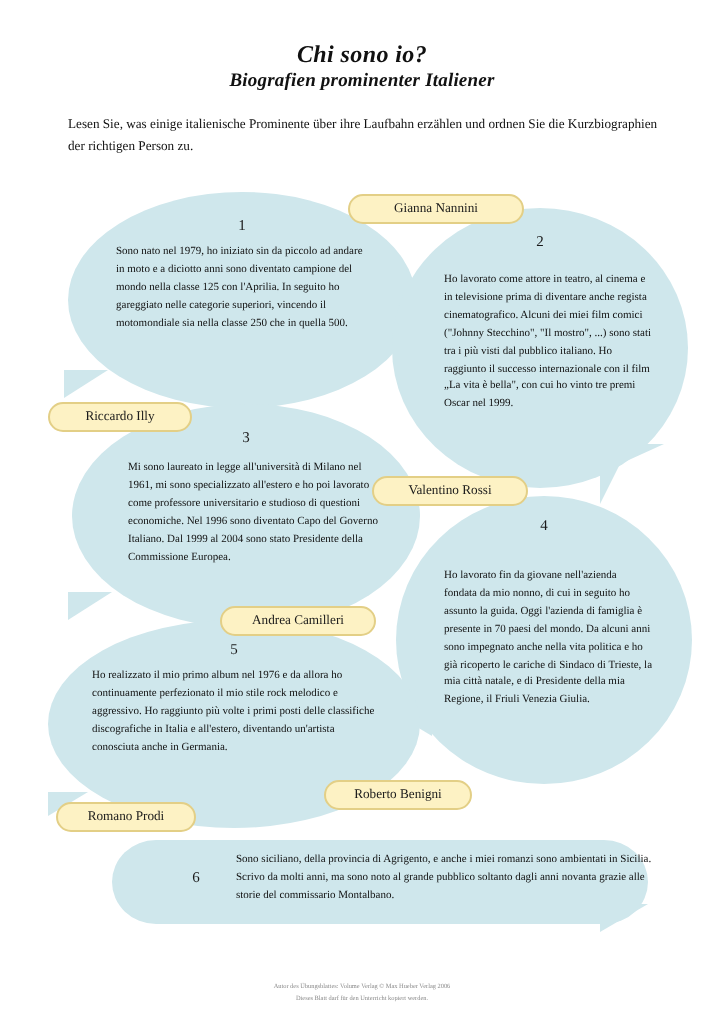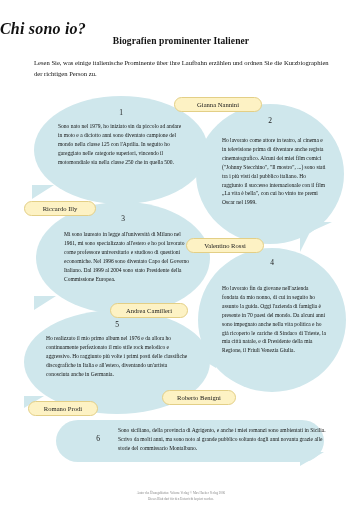--- a/index.html
+++ b/index.html
@@ -9,27 +9,28 @@
     font-family:"Liberation Serif", serif;
     color:#111;
     overflow:hidden;
     position:relative;
   }
   .page{position:absolute;inset:0;}
 
   
   .title{
     position:absolute;top:20px;left:0;width:100%;
+    text-align:center;
     font-style:italic;font-weight:bold;
-    font-size:16px;letter-spacing:.2px;
+    font-size:12px;letter-spacing:.2px;
   }
   .subtitle{
     position:absolute;top:36px;left:0;width:100%;
     text-align:center;
-    font-weight:bold;font-size:9.5px;letter-spacing:.1px;
+    font-weight:bold;font-size:9.5px;letter-spacing:.1px;font-style:italic;
   }
   .instructions{
     position:absolute;top:58px;left:34px;width:296px;
     font-size:6.6px;line-height:1.65;text-align:left;
   }
 
   
   .bubble{
     position:absolute;
     background:#cfe7ec;

